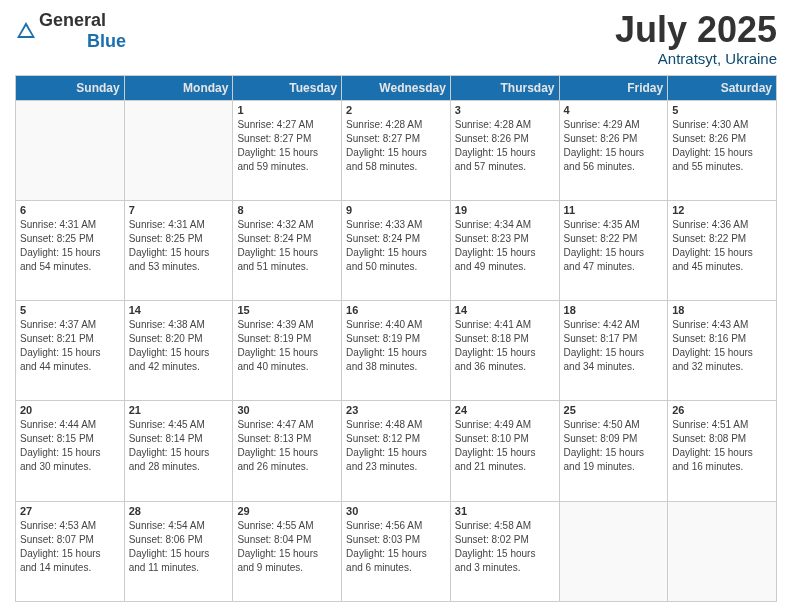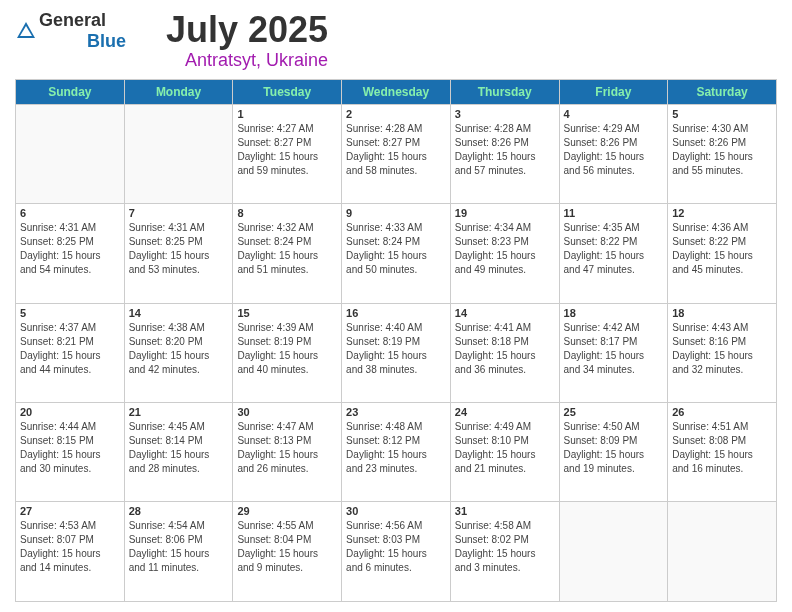--- a/index.html
+++ b/index.html
@@ -12,21 +12,21 @@
     }
     .page {
       width: 792px;
       height: 612px;
       padding: 10px 15px;
       display: flex;
       flex-direction: column;
     }
     .header {
       display: flex;
-      justify-content: flex-start;
+      justify-content: space-between;
       align-items: flex-start;
       margin-bottom: 8px;
     }
     .logo {
       display: flex;
       align-items: center;
     }
     .logo-text-general {
       font-size: 18px;
       font-weight: bold;
@@ -47,35 +47,35 @@
       text-align: right;
     }
     .month-title {
       font-size: 36px;
       font-weight: bold;
       color: #333;
       line-height: 1.1;
       margin-left: 40px;
     }
     .location-title {
-      font-size: 18px;
-      color: #a21caf;
+      font-size: 15px;
+      color: #0c4a6e;
     }
     .calendar {
       width: 100%;
       border-collapse: collapse;
       flex: 1;
     }
     .calendar th {
       background-color: #1a6faf;
-      color: #86efac;
+      color: #e5e5e5;
       font-size: 12px;
       font-weight: bold;
       padding: 5px 4px;
-      text-align: center;
+      text-align: right;
       border: 1px solid #ccc;
     }
     .calendar td {
       border: 1px solid #ccc;
       vertical-align: top;
       padding: 3px 4px;
       width: calc(100% / 7);
       font-size: 9.5px;
       color: #333;
       background: #fff;

